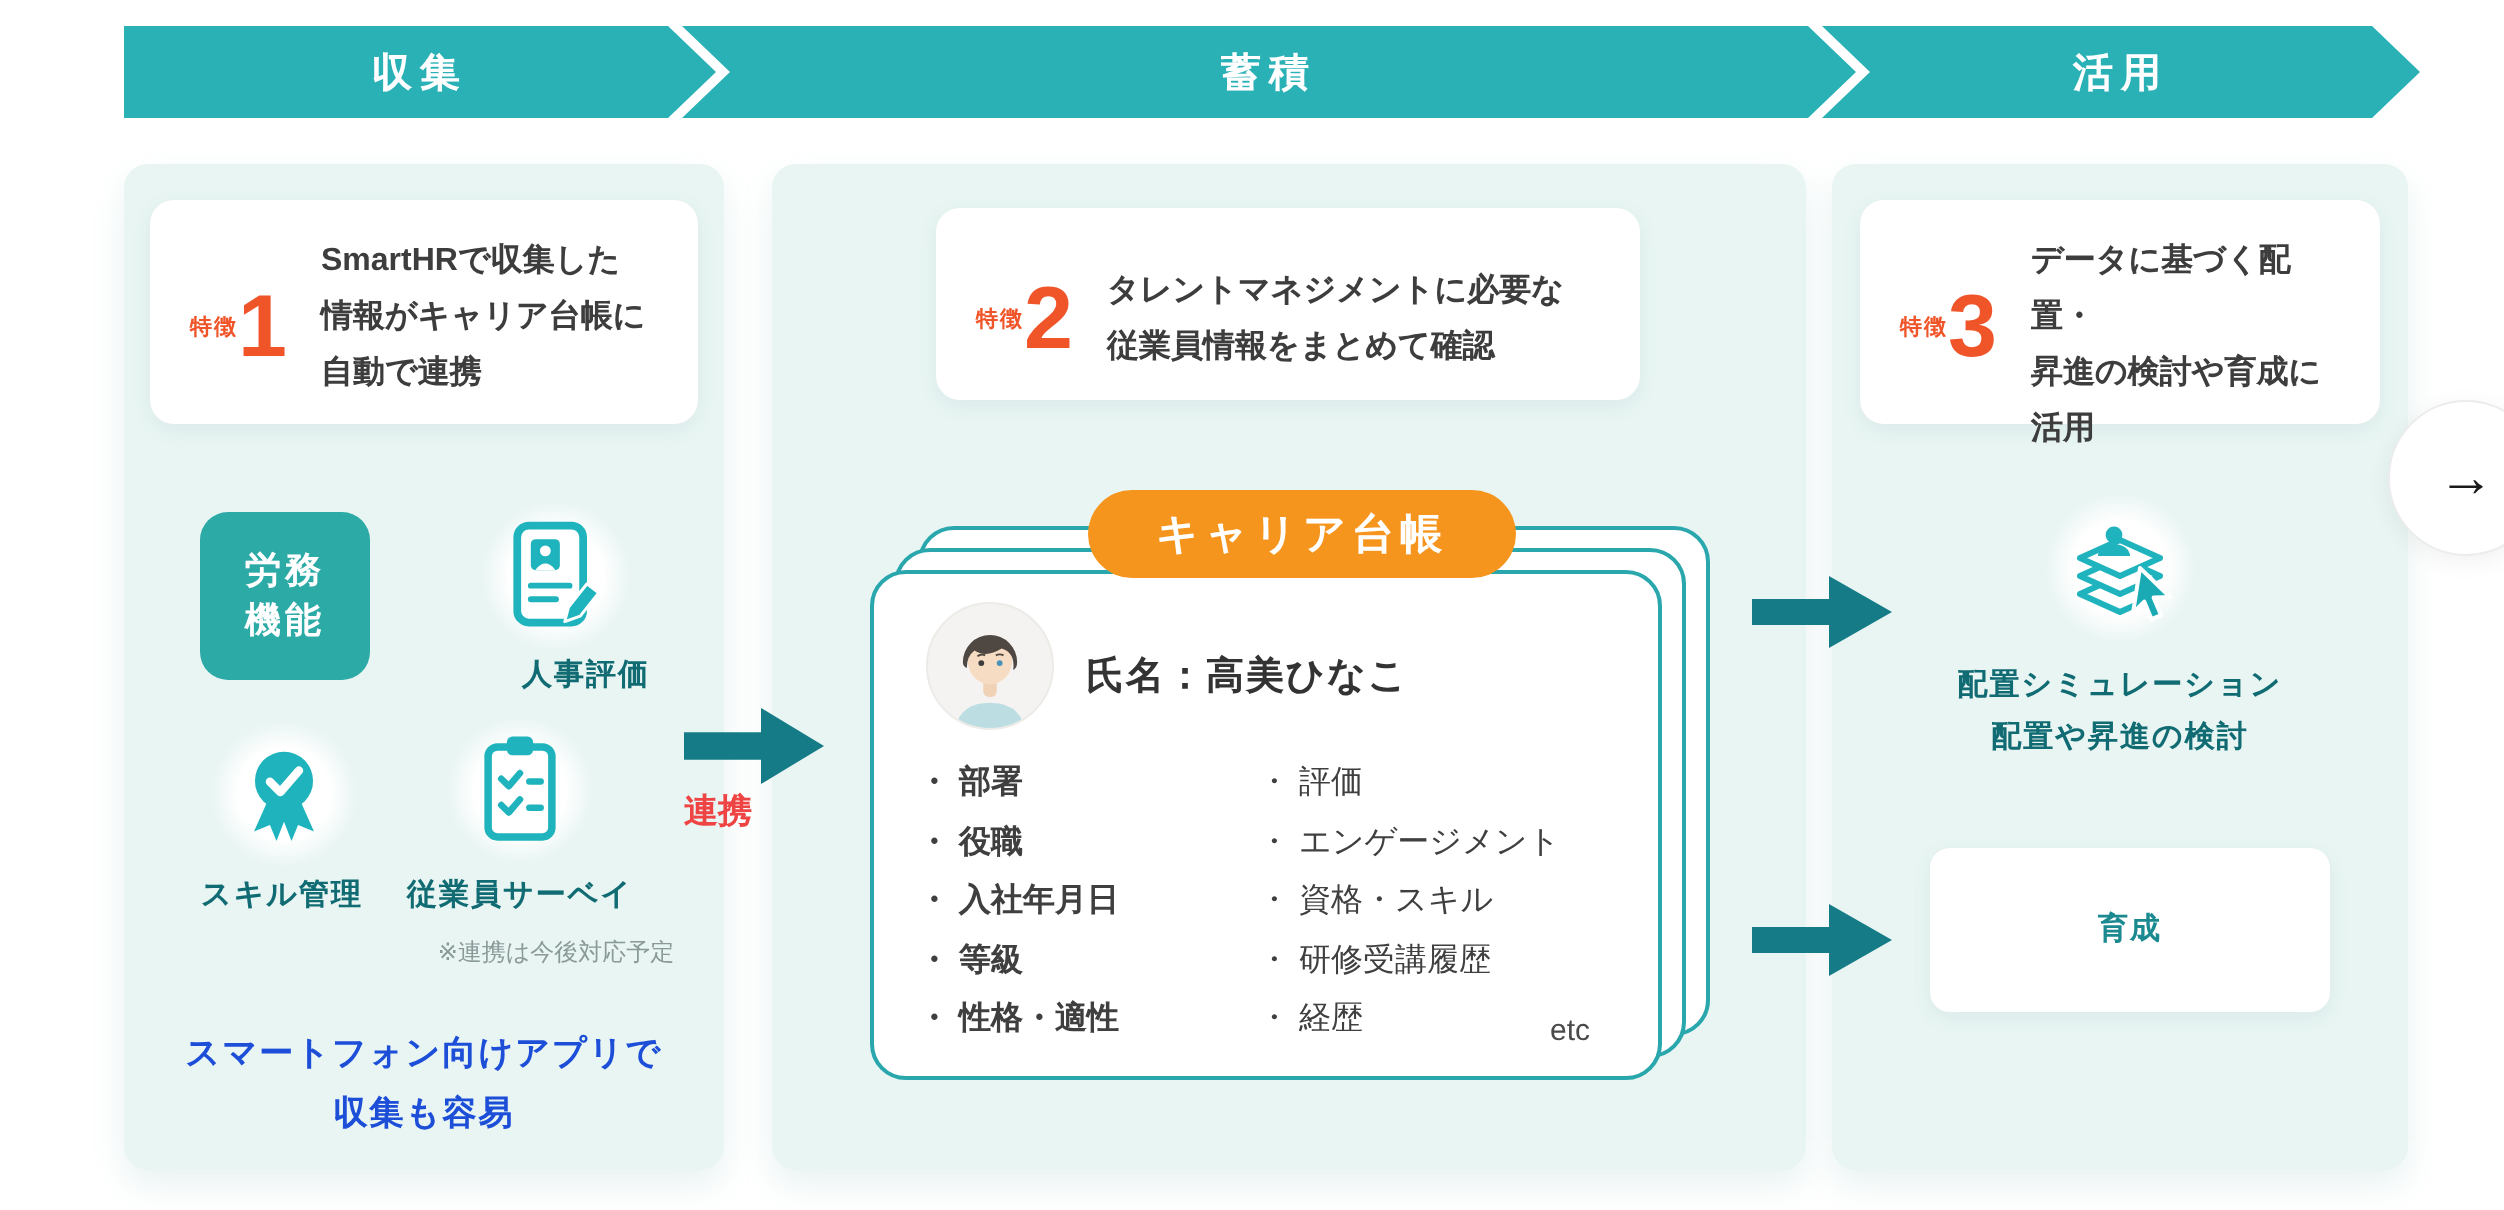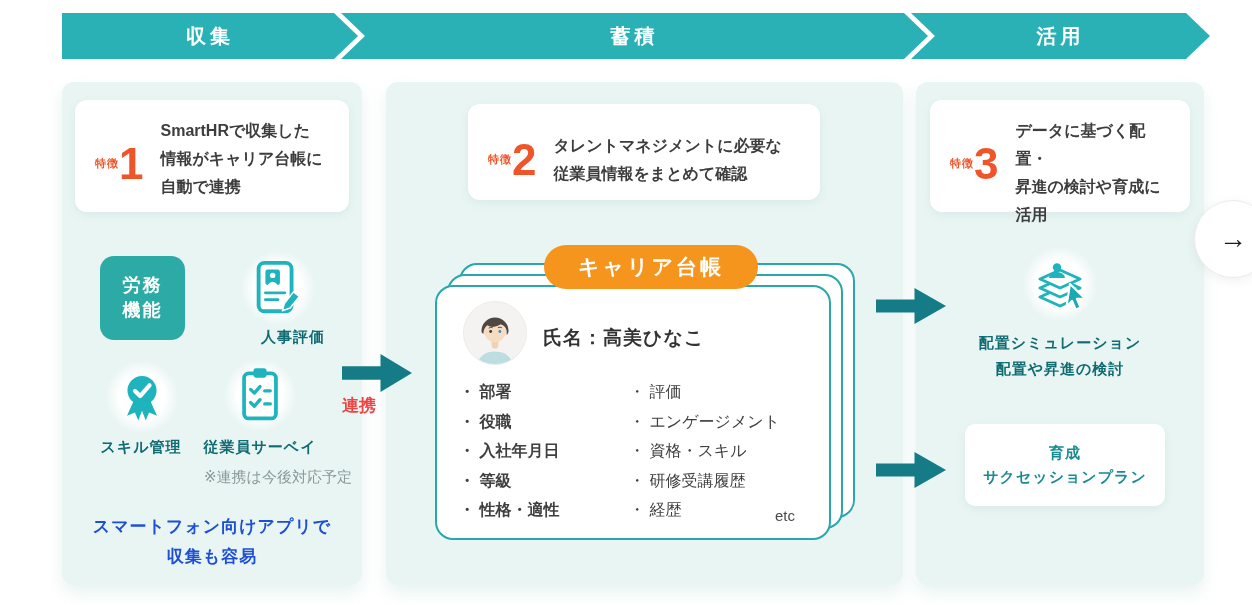--- a/index.html
+++ b/index.html
@@ -30,21 +30,21 @@
   .feature-tag .tag{font-size:11px;font-weight:bold;letter-spacing:1px;}
   .feature-tag .num{font-size:44px;font-weight:bold;line-height:1;margin-top:1px;}
   .feature-desc{font-size:16px;line-height:28px;font-weight:600;color:#3d3d3d;padding-top:3px;}
   
   .romu-box{position:absolute;left:38px;top:174px;width:85px;height:84px;background:#2caaa6;
     border-radius:14px;color:#fff;font-weight:bold;font-size:18px;line-height:25px;
     display:flex;flex-direction:column;align-items:center;justify-content:center;text-align:center;letter-spacing:2px;}
   .icon-glow{position:absolute;display:flex;align-items:center;justify-content:center;
     background:radial-gradient(closest-side,#ffffff 62%,rgba(255,255,255,0) 100%);border-radius:50%;}
   .icon-label{position:absolute;color:#116b73;font-weight:bold;font-size:15px;text-align:center;letter-spacing:1px;}
-  .note{position:absolute;left:128px;top:386px;width:176px;color:#8a9a98;font-size:15px;text-align:center;}
+  .note{position:absolute;left:128px;top:386px;width:176px;color:#8a9a98;font-size:12px;text-align:center;}
   .highlight{position:absolute;left:0;top:430px;width:100%;color:#1d4ed8;font-weight:bold;
     font-size:17px;line-height:30px;text-align:center;letter-spacing:1px;}
   
   .arrow-right-shape{position:absolute;background:#157c87;z-index:6;
     clip-path:polygon(0 32%,55% 32%,55% 0,100% 50%,55% 100%,55% 68%,0 68%);}
   .connector-label{position:absolute;left:324px;top:394px;width:70px;text-align:center;
     font-size:17px;font-weight:600;color:#ef4444;z-index:6;}
   
   .card{position:absolute;width:396px;height:255px;background:#fff;border:2px solid #2aa7ac;border-radius:18px;}
   .card.back2{left:73px;top:181px;z-index:1;}
@@ -224,21 +224,20 @@
         <path d="M42 32 L57 46.5 L48.8 46.8 L52.5 55.5 L47.8 57.6 L44.1 48.8 L38.5 54.5 Z" fill="#19aab4" stroke="#fff" stroke-width="2" stroke-linejoin="round"></path>
       </svg>
     </div>
     <div class="sim-text">
       <div>配置シミュレーション</div>
       <div>配置や昇進の検討</div>
     </div>
 
     <div class="dev-box">
       <div>育成</div>
-      <div>サクセッションプラン</div>
     </div>
   </div>
 
   <div class="next-btn">
     <span>→</span>
   </div>
 
 </div>
 
 </body></html>

